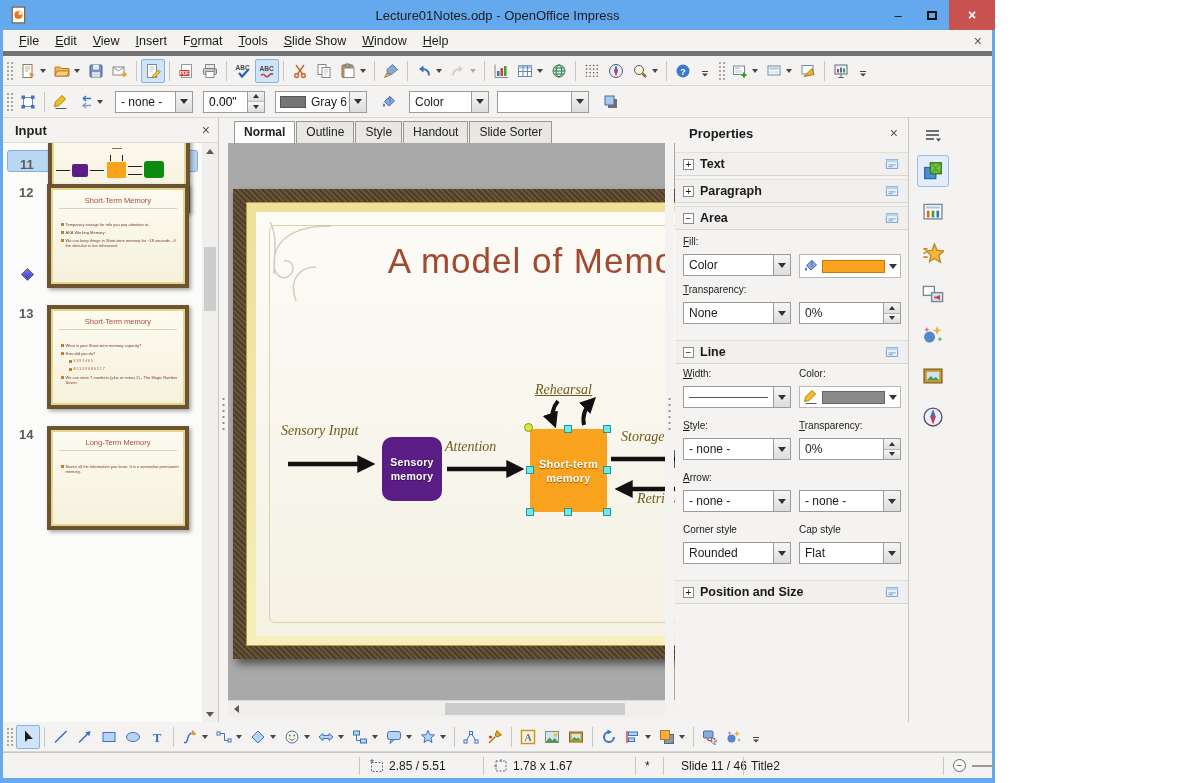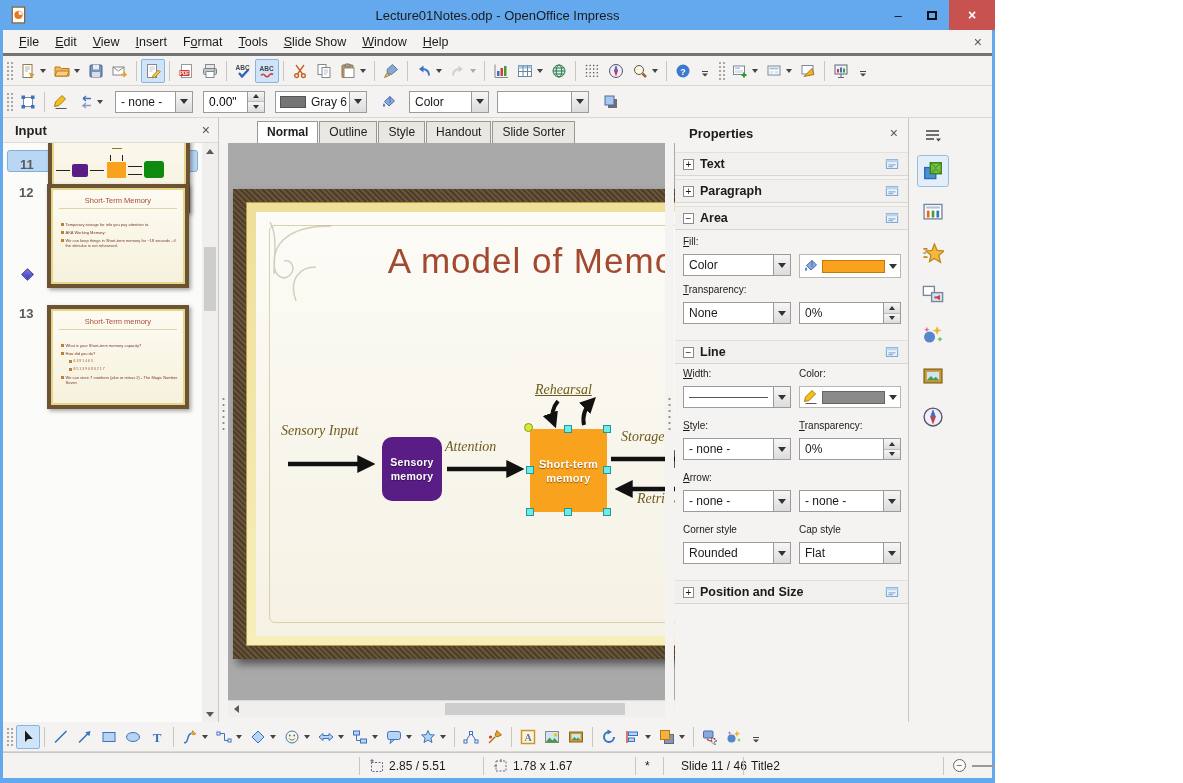--- a/index.html
+++ b/index.html
@@ -9,21 +9,21 @@
   
   .titlebar { position:absolute; left:0; top:0; right:0; height:30px; background:#64a9ee; display:flex; align-items:center; }
   .app-ico { margin-left:10px; width:18px; height:18px; }
   .t-title { position:absolute; left:0; right:0; text-align:center; font-size:13px; color:#1b1b1b; }
   .winbtns { position:absolute; right:0; top:0; height:30px; display:flex; }
   .wb { width:34px; height:30px; display:flex; align-items:center; justify-content:center; color:#111; font-size:13px; }
   .wb.close { width:46px; background:#c85250; color:#fff; font-size:14px; font-weight:bold; }
   .maxbox { width:10px; height:9px; border:2px solid #111; }
 
   
-  .menubar { position:absolute; left:3px; right:3px; top:30px; height:26px; background:#f4f3f1; display:flex; align-items:center; padding-left:8px; border-bottom:3px solid #737373; }
+  .menubar { position:absolute; left:3px; right:3px; top:30px; height:26px; background:#f4f3f1; display:flex; align-items:center; padding-left:8px; border-bottom:5px solid #737373; }
   .menu-item { padding:4px 8px; font-size:12.5px; color:#1a1a1a; }
   .ul { text-decoration:underline; }
   .menubar .docclose { position:absolute; right:10px; color:#555; font-size:14px; }
 
   
   .tb { position:absolute; left:3px; right:3px; background:#f4f3f1; border-bottom:1px solid #d9d7d1; display:flex; align-items:center; }
   #tb1 { top:56px; height:30px; }
   #tb2 { top:86px; height:32px; }
   #drawbar { top:722px; height:30px; }
   .thandle { width:7px; height:20px; margin:0 3px; background:radial-gradient(circle,#a9a7a2 1px,transparent 1.2px); background-size:4px 4px; }
@@ -65,21 +65,21 @@
   .th-b.i1 { margin-left:18px; font-size:3.5px; color:#a05028; }
   .th-b::before { content:""; width:2.5px; height:2.5px; background:#c08030; margin:1px 2px 0 0; flex:none; }
   .anim-badge { position:absolute; left:16px; bottom:14px; width:9px; height:9px; background:linear-gradient(135deg,#7a7af0,#3a3ab8); transform:rotate(45deg); border:1px solid #2a2a90; }
   .mini { position:relative; height:60px; margin-top:8px; }
   .mini div { position:absolute; }
 
   .vsplit { position:absolute; top:0; width:9px; height:100%; background:#f4f3f1; }
   #split1 { left:216px; } #split2 { left:662px; }
   .vsplit::after { content:""; position:absolute; left:3px; top:46%; width:3px; height:34px; background:radial-gradient(circle,#8e8c88 1px,transparent 1.2px); background-size:3px 6px; }
 
-  .center { position:absolute; left:225px; top:0; width:662px; height:100%;padding-left:23px; }
+  .center { position:absolute; left:225px; top:0; width:662px; height:100%; }
   .vtabs { height:25px; background:#f4f3f1; display:flex; align-items:flex-end; padding-left:6px; }
   .vtab { border:1px solid #9a9892; border-bottom:none; background:#e9e7e2; padding:3px 9px 4px 9px; font-size:12px; color:#222; margin-right:1px; }
   .vtab.active { background:#fff; font-weight:bold; }
   .workspace { position:absolute; left:0; top:25px; width:644px; height:557px; background:#a9a9a9; overflow:hidden; }
 
   
   .sbar { background:#f0efed; position:absolute; }
   .sbar .arr { position:absolute; width:16px; height:16px; display:flex; align-items:center; justify-content:center; }
   .tri-u { border-left:4px solid transparent; border-right:4px solid transparent; border-bottom:5px solid #5a5a5a; }
   .tri-d { border-left:4px solid transparent; border-right:4px solid transparent; border-top:5px solid #5a5a5a; }
@@ -578,20 +578,29 @@
               <div class="th-title">Short-Term memory</div>
               <div class="th-line"></div>
               <div style="height: 10px;"></div>
               <div class="th-b">What is your Short-term memory capacity?</div>
               <div class="th-b">How did you do?</div>
               <div class="th-b i1">6 3 9 1 4 6 5</div>
               <div class="th-b i1">8 5 1 3 9 0 8 6 2 1 7</div>
               <div class="th-b">We can store 7 numbers (plus or minus 2) - The Magic Number Seven</div>
             </div>
           </div>
+          <div class="sl-item">
+            <span class="sl-num">14</span>
+            <div class="sl-thumb">
+              <div class="th-title">Long-Term Memory</div>
+              <div class="th-line"></div>
+              <div style="height: 10px;"></div>
+              <div class="th-b">Stores all the information you learn. It is a somewhat permanent memory.</div>
+            </div>
+          </div>
         </div>
       <div class="sbar" id="plist-scroll">
         <span class="arr" style="top:0;">
             <i class="tri-u"></i>
           </span>
         <span class="arr" style="bottom:0;">
             <i class="tri-d"></i>
           </span>
         <span class="sthumb" style="left:2px;right:2px;top:104px;height:64px;"></span>
       </div>

